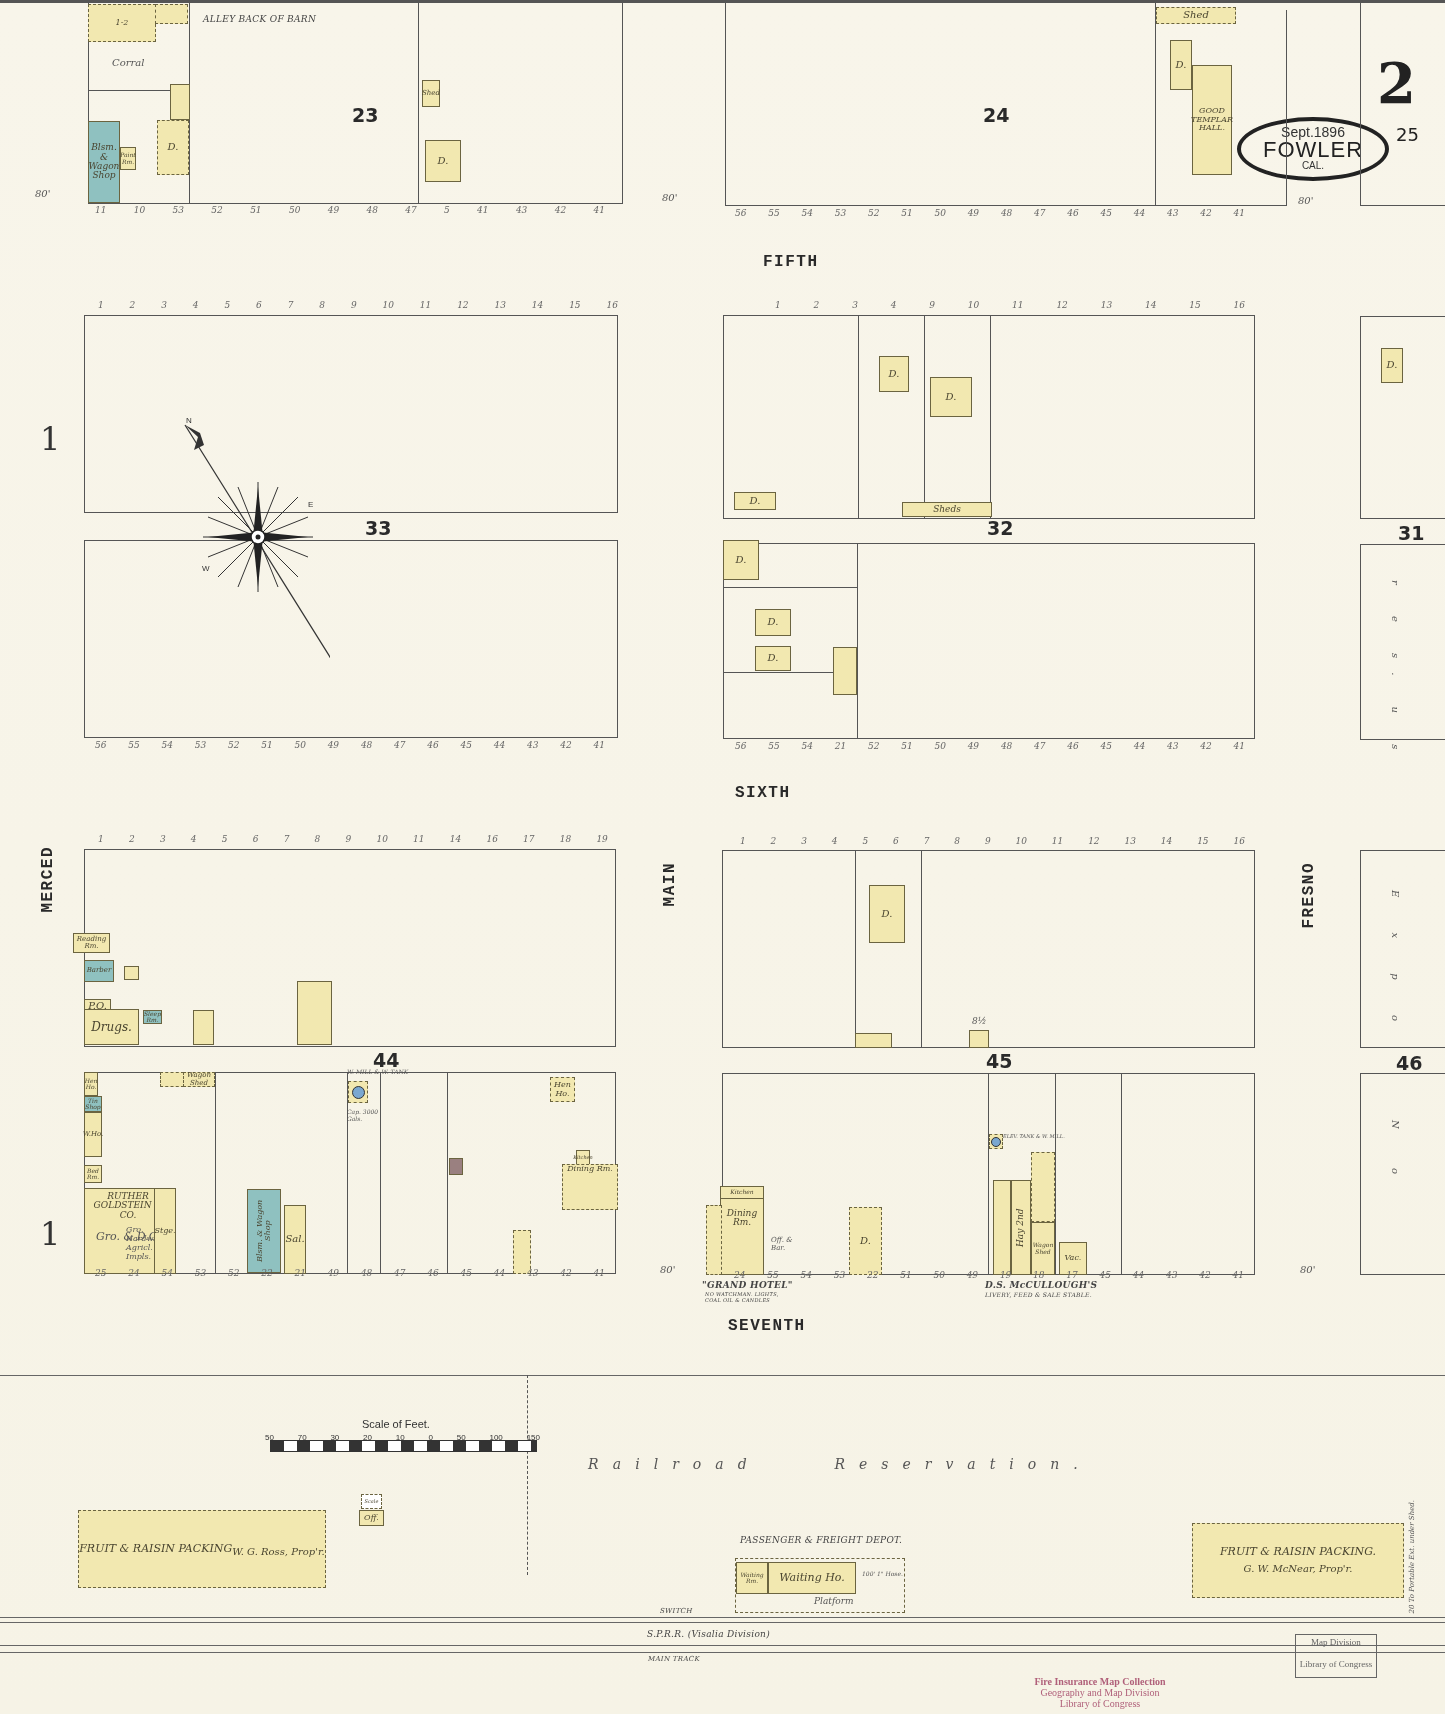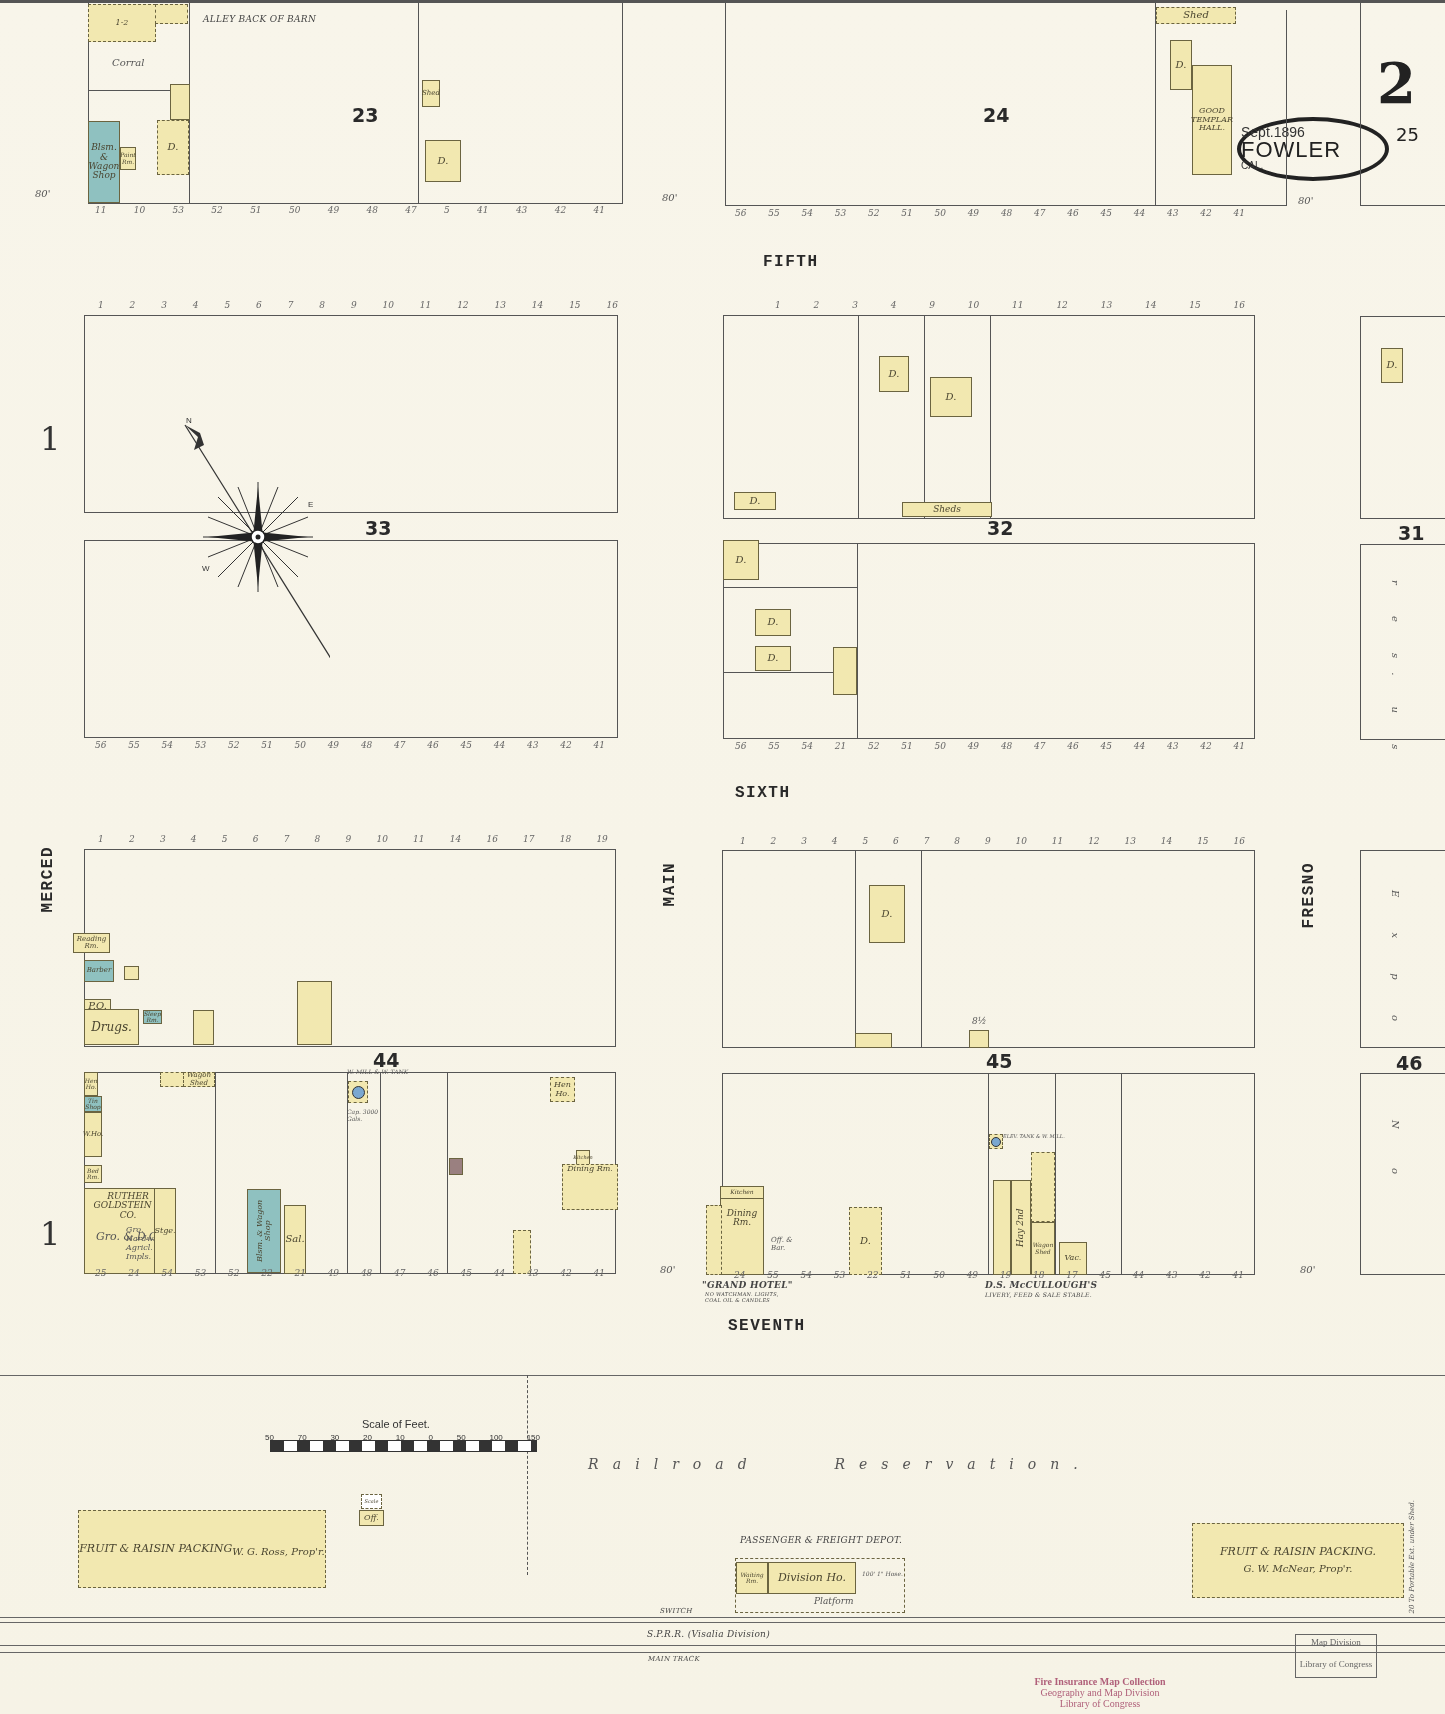--- a/index.html
+++ b/index.html
@@ -13,21 +13,21 @@
   .bldg.dash{border-style:dashed;}
   .bldg.blue{background:#8fc1c0;}
   .bldg.brown{background:#9a8080;}
   .bldg.x{background:#f2e8b0 linear-gradient(to top right,transparent calc(50% - 1px),#6b6440 50%,transparent calc(50% + 1px)),linear-gradient(to bottom right,transparent calc(50% - 1px),#6b6440 50%,transparent calc(50% + 1px));}
   .blocknum{position:absolute;font-family:"DejaVu Sans",sans-serif;font-size:19px;font-weight:bold;color:#2a2a2a;}
   .street{position:absolute;font-family:Liberation Mono, monospace;font-size:16px;letter-spacing:1.5px;color:#2a2a2a;font-weight:bold;}
   .street.v{writing-mode:vertical-rl;transform:rotate(180deg);}
   .lotnums{position:absolute;display:flex;justify-content:space-between;font-family:"DejaVu Serif",serif;font-style:italic;font-size:9px;color:#666;}
   .small{position:absolute;font-family:"DejaVu Serif",serif;font-style:italic;font-size:10px;color:#555;}
   .caps{position:absolute;font-family:"DejaVu Serif",serif;font-style:italic;font-size:9px;color:#444;letter-spacing:.3px;}
-  .title-oval{position:absolute;left:1237px;top:117px;width:152px;height:64px;border:4px solid #222;border-radius:50%;box-sizing:border-box;text-align:left;}
+  .title-oval{position:absolute;left:1237px;top:117px;width:152px;height:64px;border:4px solid #222;border-radius:50%;box-sizing:border-box;text-align:center;}
   .title-date{font-size:14px;color:#333;margin-top:3px;}
   .title-town{font-size:22px;letter-spacing:1px;color:#222;line-height:20px;}
   .title-state{font-size:10px;color:#333;}
   .sheetnum{position:absolute;left:1377px;top:50px;font-family:"DejaVu Serif",serif;font-size:56px;font-weight:bold;color:#222;}
   .adjnum{position:absolute;font-family:"DejaVu Sans",sans-serif;font-size:18px;color:#222;}
   .rail{position:absolute;left:0;width:1445px;height:0;border-top:1.2px solid #666;}
   .stamp{position:absolute;font-family:"Liberation Serif",serif;font-size:10px;color:#b0607a;text-align:center;line-height:11px;}
   .stampbox{position:absolute;border:1.5px solid #666;font-family:"Liberation Serif",serif;font-size:9px;color:#666;text-align:center;}
   .scalebar{position:absolute;left:270px;top:1440px;width:265px;height:10px;border:1px solid #333;background:repeating-linear-gradient(90deg,#333 0 13px,#fff 13px 26px);}
   .scaleticks{position:absolute;left:265px;top:1433px;width:275px;display:flex;justify-content:space-between;font-size:8px;color:#333;}
@@ -503,21 +503,21 @@
   <div class="bldg" style="left:359px;top:1510px;width:25px;height:16px;font-size:8px;">
       <span>Off.</span>
     </div>
   <div class="bldg dash" style="left:361px;top:1494px;width:21px;height:15px;font-size:5px;background:#fff;">
       <span>Scale</span>
     </div>
 
   <div class="caps" style="left:740px;top:1535px;font-size:9px;">PASSENGER &amp; FREIGHT DEPOT.</div>
   <div class="bldg dash" style="left:735px;top:1558px;width:170px;height:55px;background:transparent;"></div>
   <div class="bldg" style="left:768px;top:1562px;width:88px;height:32px;font-size:11px;">
-      <span>Division Ho.</span>
+      <span>Waiting Ho.</span>
     </div>
   <div class="bldg" style="left:736px;top:1562px;width:32px;height:32px;font-size:6px;">
       <span>Waiting Rm.</span>
     </div>
   <div class="small" style="left:814px;top:1596px;font-size:9px;">Platform</div>
   <div class="small" style="left:862px;top:1570px;font-size:6px;">100' 1" Hose.</div>
 
   <div class="bldg dash" style="left:1192px;top:1523px;width:212px;height:75px;font-size:11px;flex-direction:column;">
     <span>FRUIT &amp; RAISIN PACKING.</span>
     <span style="margin-top:6px;font-size:10px;">G. W. McNear, Prop'r.</span>

